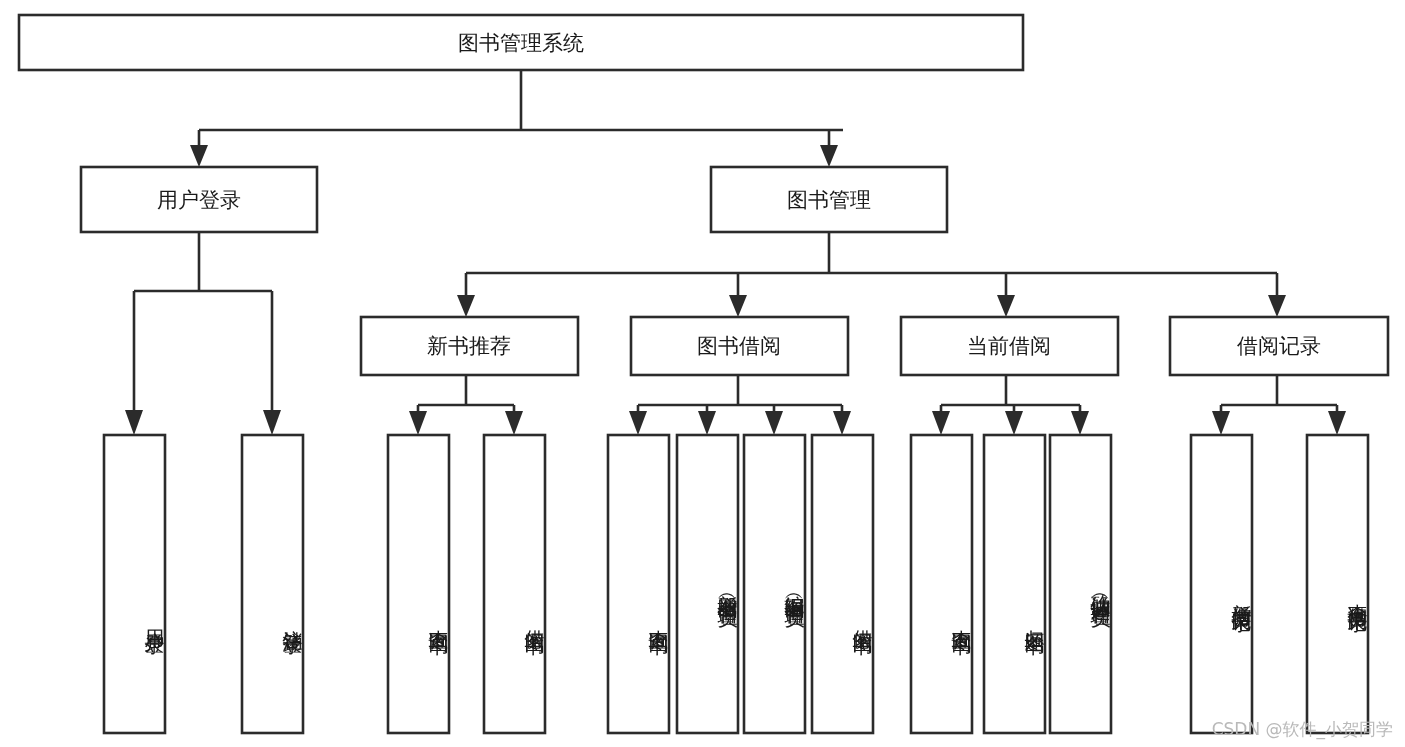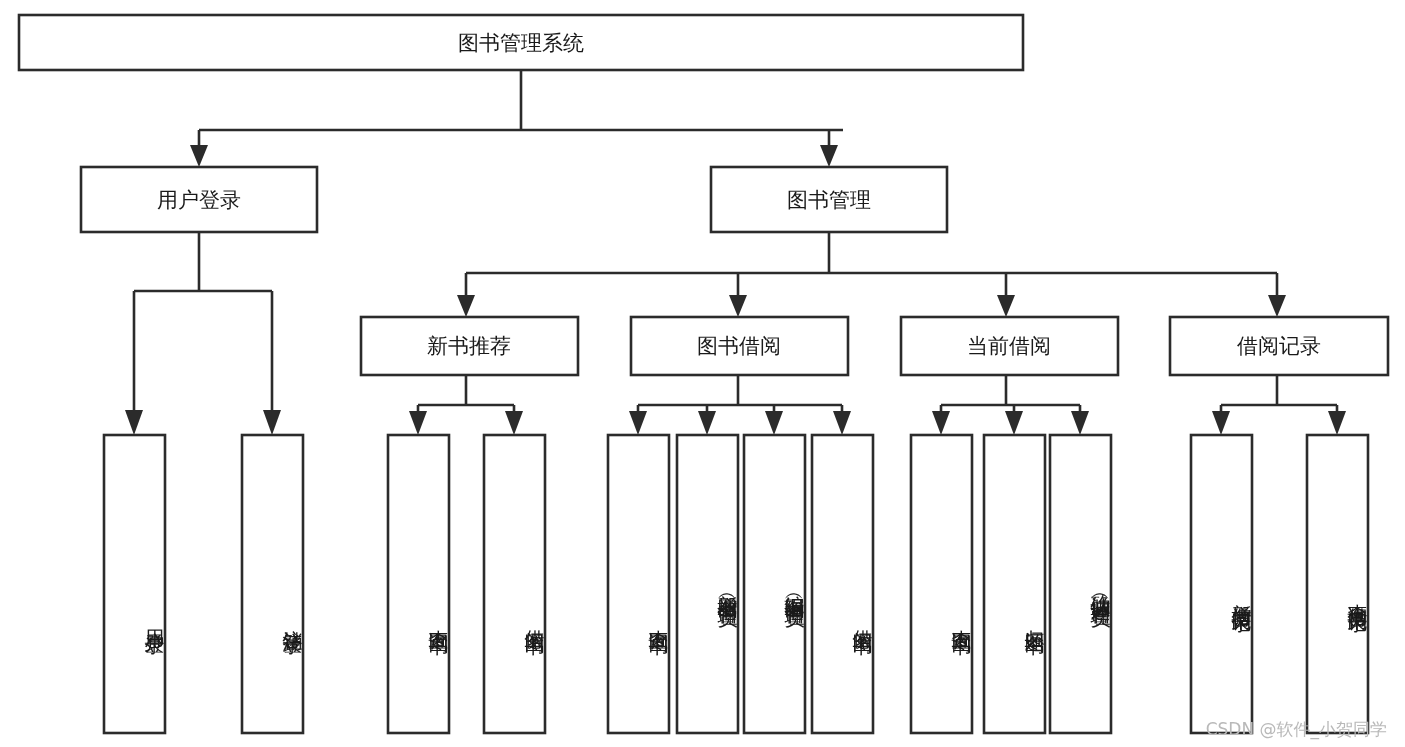--- a/index.html
+++ b/index.html
@@ -59,21 +59,21 @@
     font-size: 20px;
     line-height: 1;
     display: flex;
     align-items: flex-start;
     justify-content: center;
     white-space: nowrap;
     pointer-events: none;
   }
   .watermark {
     position: absolute;
-    right: 18px;
+    right: 12px;
     bottom: 6px;
     color: #b9b9b9;
     font-size: 17px;
     font-family: "DejaVu Sans", "Liberation Sans", sans-serif;
     white-space: nowrap;
   }
 </style>
 </head>
 <body>
 

